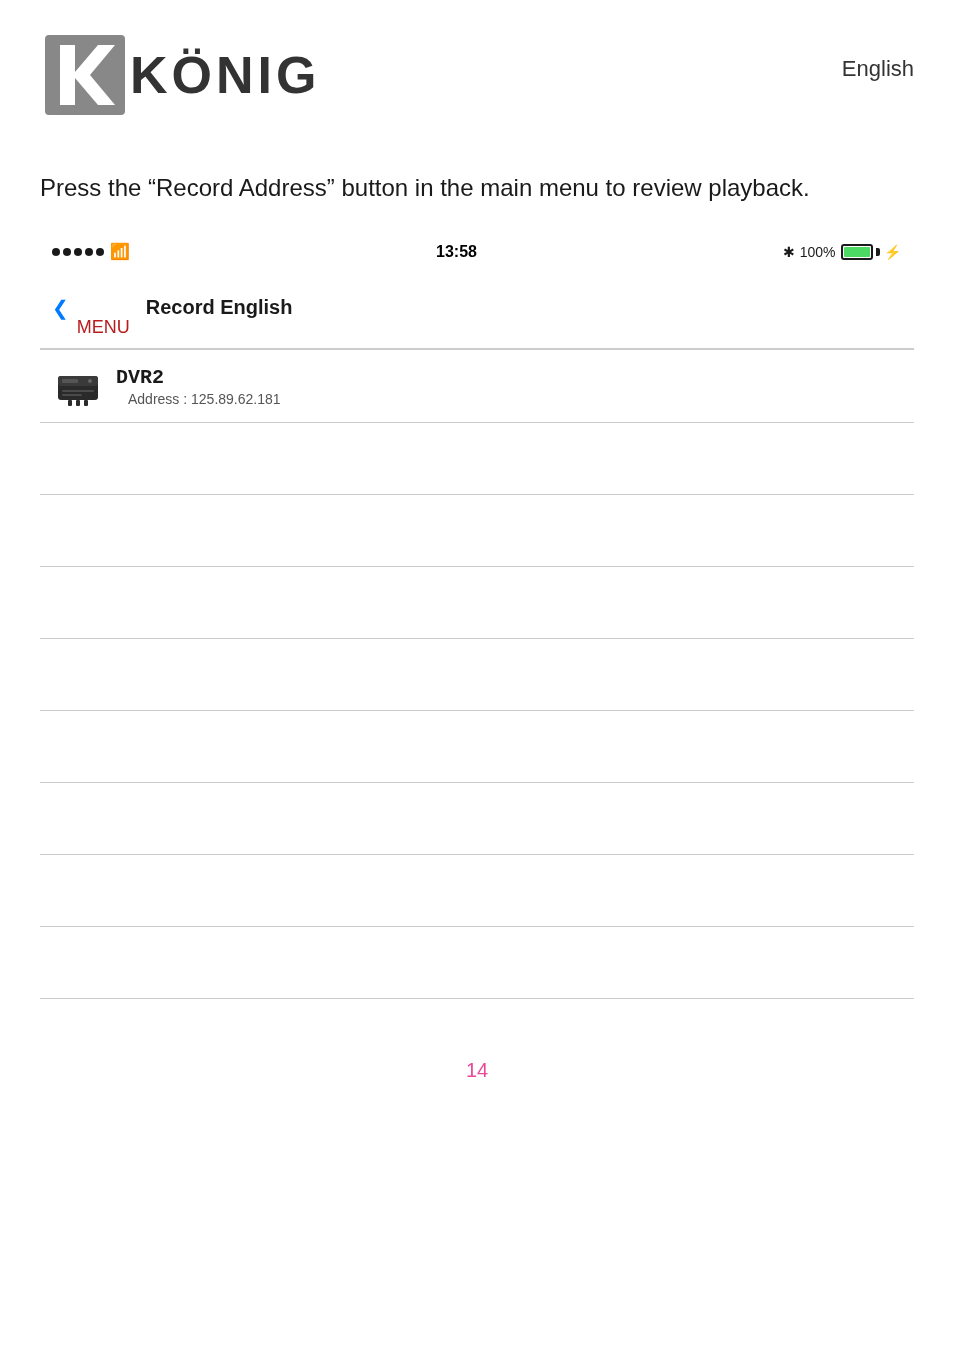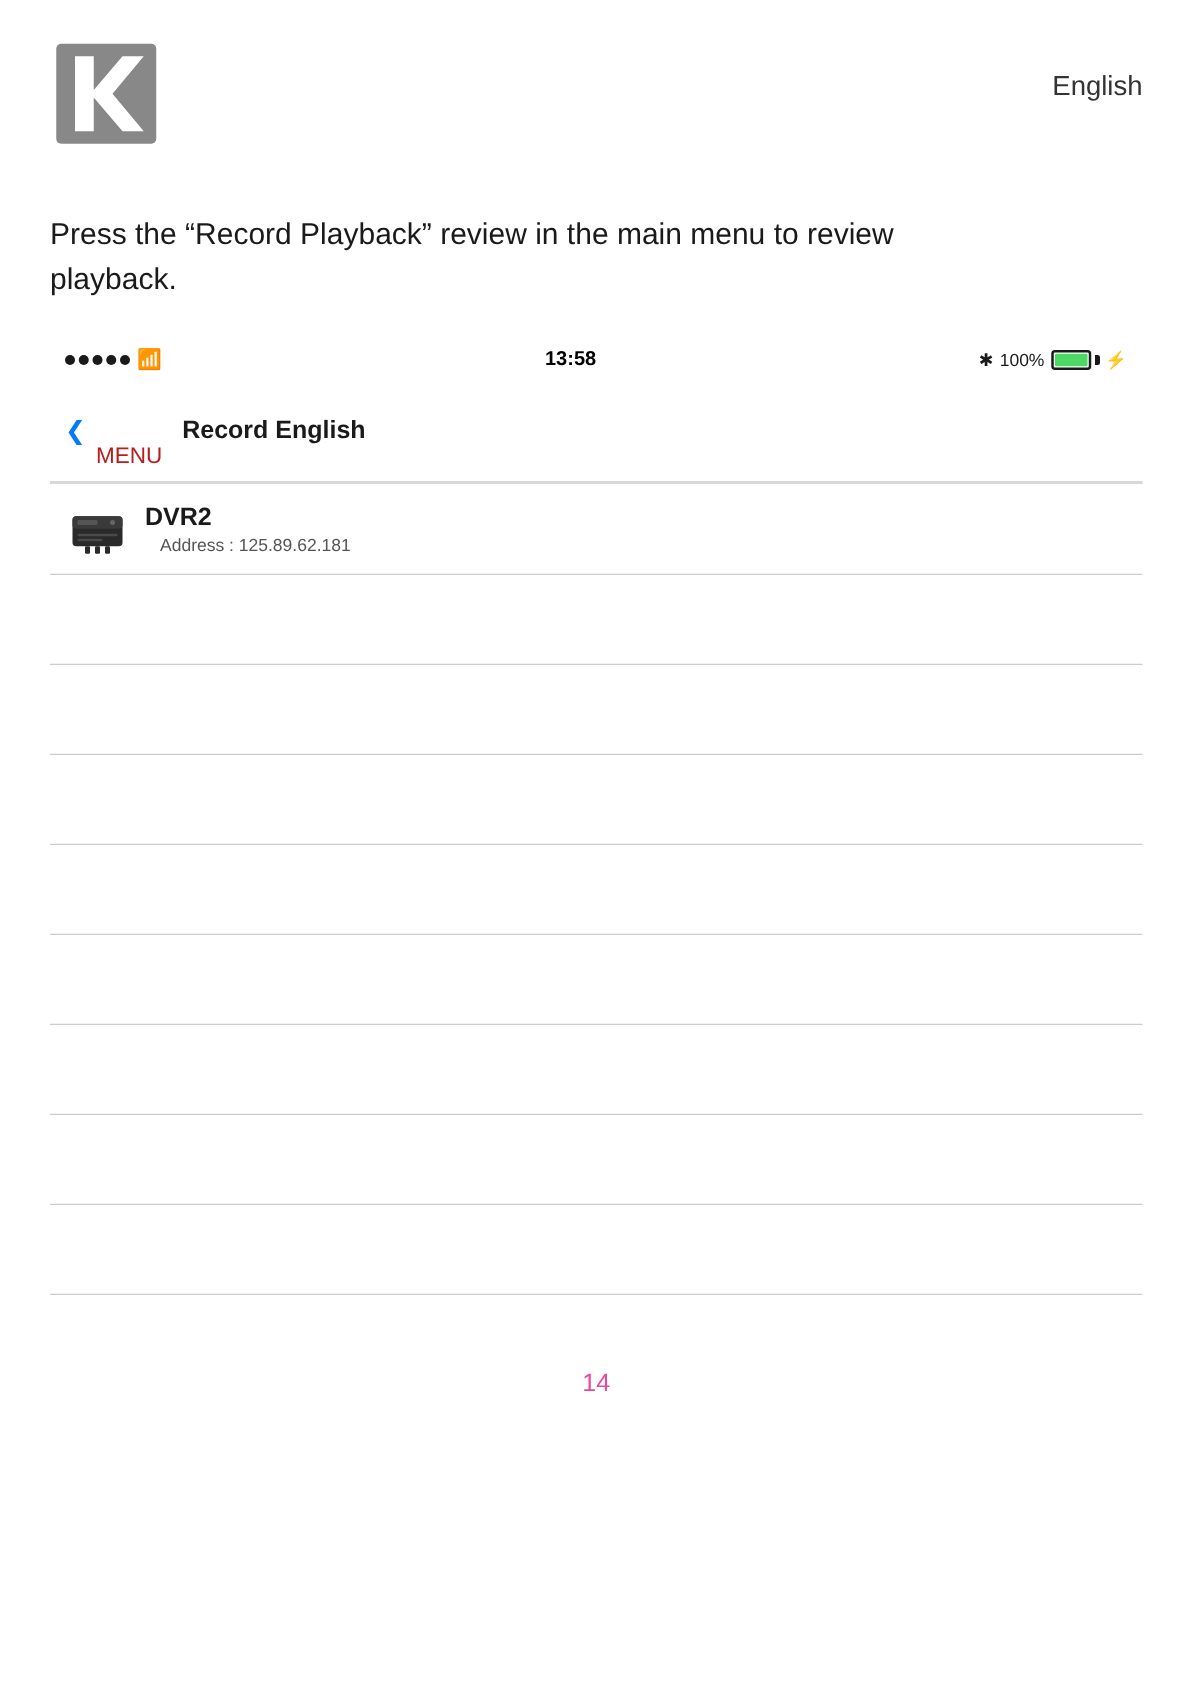--- a/index.html
+++ b/index.html
@@ -199,20 +199,21 @@
     }
 
     .list-item-content {
       flex: 1;
     }
 
     .list-item-title {
       font-size: 20px;
       font-weight: 600;
       color: #1a1a1a;
+      font-family: Liberation Mono, monospace;
     }
 
     .list-item-subtitle {
       font-size: 14px;
       color: #555555;
       margin-top: 2px;
       margin-left: 12px;
     }
 
     .empty-item {
@@ -239,25 +240,26 @@
 
 <div class="page-header">
   <div class="logo-container">
 
     <svg class="logo-k" viewBox="0 0 90 90" xmlns="http://www.w3.org/2000/svg">
 
       <rect x="5" y="5" width="80" height="80" rx="4" fill="#888888"></rect>
 
       <polygon points="20,15 35,15 35,42 58,15 75,15 50,45 75,75 58,75 35,48 35,75 20,75" fill="white"></polygon>
     </svg>
+    <span class="logo-text">KÖNIG</span>
   </div>
   <span class="lang-label">English</span>
 </div>
 
-<div class="instruction-text">Press the “Record Playback” review in the main menu to review playback.</div>
+<div class="instruction-text">Press the “Record Address” button in the main menu to review playback.</div>
 
 <div class="phone-area">
 
   <div class="status-bar">
     <div class="status-left">
       <div class="signal-dots">
         <div class="signal-dot"></div>
         <div class="signal-dot"></div>
         <div class="signal-dot"></div>
         <div class="signal-dot"></div>

